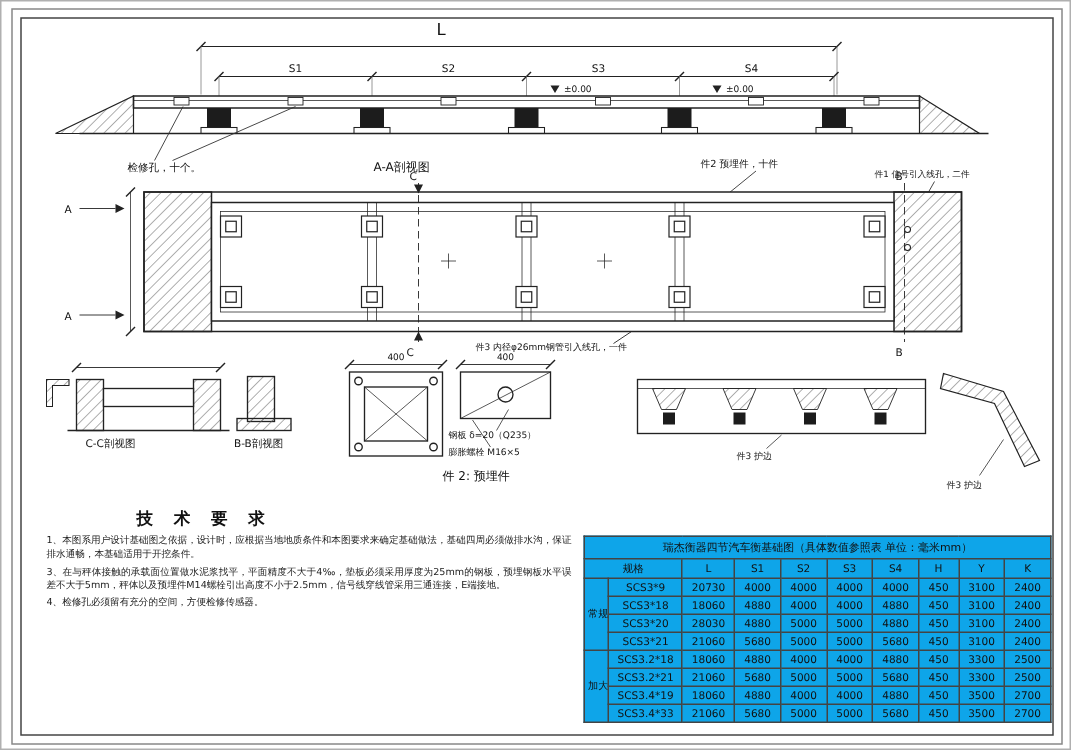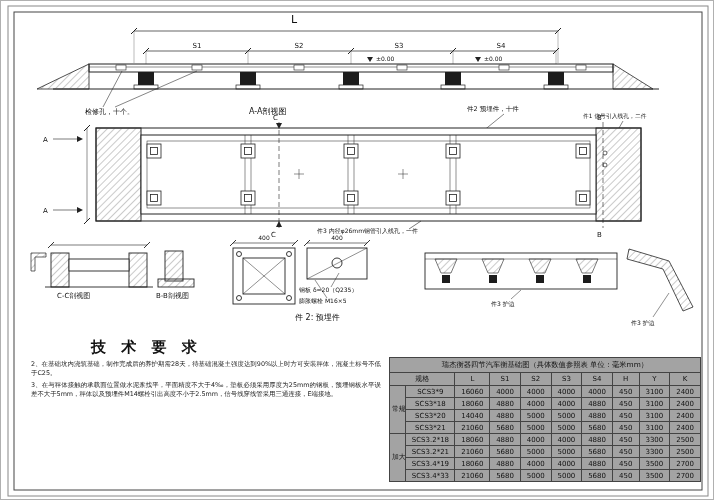--- a/index.html
+++ b/index.html
@@ -1,24 +1,24 @@
 <!DOCTYPE html>
 <html><head>
 <meta charset="utf-8">
 <style>
   * { margin:0; padding:0; box-sizing:border-box; }
   body { background:#e9e9e9; font-family:"DejaVu Sans","Liberation Sans",sans-serif; }
   .sheet { position:relative; width:714px; height:500px; background:#fff; border:1px solid #b0b0b0; overflow:hidden; }
   .drawing { position:absolute; left:0; top:0; }
   svg text { fill:#111; stroke:none; font-family:"DejaVu Sans","Liberation Sans",sans-serif; }
   .notes { position:absolute; left:30px; top:337px; width:350px; }
-  .notes-title { font-size:15px; font-weight:bold; letter-spacing:5px; padding-left:60px; margin-bottom:3px; color:#111; }
+  .notes-title { font-size:11px; font-weight:bold; letter-spacing:5px; padding-left:60px; margin-bottom:3px; color:#111; }
   .notes p { font-size:6.4px; line-height:1.45; color:#222; margin-bottom:2px; text-align:justify; }
   .spec-wrap { position:absolute; left:388px; top:356px; }
-  table.spec { border-collapse:collapse; table-layout:fixed; width:312px; background:#a3a3a3; }
+  table.spec { border-collapse:collapse; table-layout:fixed; width:312px; background:#0ea5e9; }
   .spec td { border:1px solid #444; font-size:7px; text-align:center; white-space:nowrap; overflow:hidden; padding:1px 0; color:#111; height:12px; }
   .spec .t-title { font-size:7.3px; padding:2px 1px; }
   .spec .grp { word-break:break-all; line-height:1.15; padding:0 2px; font-size:6.8px; }
 </style>
 </head>
 <body>
 
 <div class="sheet">
 
   <svg class="drawing" width="714" height="500" viewBox="0 0 714 500">
@@ -246,22 +246,23 @@
       <g>
         <polygon points="628,248 668,260 692,306 682,310 662,268 626,258" fill="url(#hatch)" stroke-width="0.8"></polygon>
         <line x1="652" y1="316" x2="668" y2="292" stroke-width="0.5"></line>
         <text x="630" y="324" font-size="6">件3  护边</text>
       </g>
     </g>
   </svg>
 
   <div class="notes">
     <div class="notes-title">技 术 要 求</div>
-    <p>2、在基础坑内浇筑基础，制作完成后的养护期需28天，待基础混凝土强度达到90%以上时方可安装秤体，混凝土标号不低于C25。</p>
+    <p>1、本图系用户设计基础图之依据，设计时，应根据当地地质条件和本图要求来确定基础做法，基础四周必须做排水沟，保证排水通畅，本基础适用于开挖条件。</p>
     <p>3、在与秤体接触的承载面位置做水泥浆找平，平面精度不大于4‰，垫板必须采用厚度为25mm的钢板，预埋钢板水平误差不大于5mm，秤体以及预埋件M14螺栓引出高度不小于2.5mm，信号线穿线管采用三通连接，E端接地。</p>
+    <p>4、检修孔必须留有充分的空间，方便检修传感器。</p>
   </div>
 
   <div class="spec-wrap">
     <table class="spec">
       <colgroup>
         <col style="width:16px">
           <col style="width:48px">
           <col style="width:34px">
         <col style="width:30px">
           <col style="width:30px">
@@ -282,21 +283,21 @@
         <td>S2</td>
         <td>S3</td>
         <td>S4</td>
         <td>H</td>
         <td>Y</td>
         <td>K</td>
       </tr>
       <tr>
         <td class="grp" rowspan="4">常规尺寸</td>
         <td>SCS3*9</td>
-        <td>16060</td>
+        <td>20730</td>
         <td>4000</td>
         <td>4000</td>
         <td>4000</td>
         <td>4000</td>
         <td>450</td>
         <td>3100</td>
         <td>2400</td>
       </tr>
       <tr>
         <td>SCS3*18</td>
@@ -304,21 +305,21 @@
         <td>4880</td>
         <td>4000</td>
         <td>4000</td>
         <td>4880</td>
         <td>450</td>
         <td>3100</td>
         <td>2400</td>
       </tr>
       <tr>
         <td>SCS3*20</td>
-        <td>14040</td>
+        <td>28030</td>
         <td>4880</td>
         <td>5000</td>
         <td>5000</td>
         <td>4880</td>
         <td>450</td>
         <td>3100</td>
         <td>2400</td>
       </tr>
       <tr>
         <td>SCS3*21</td>

